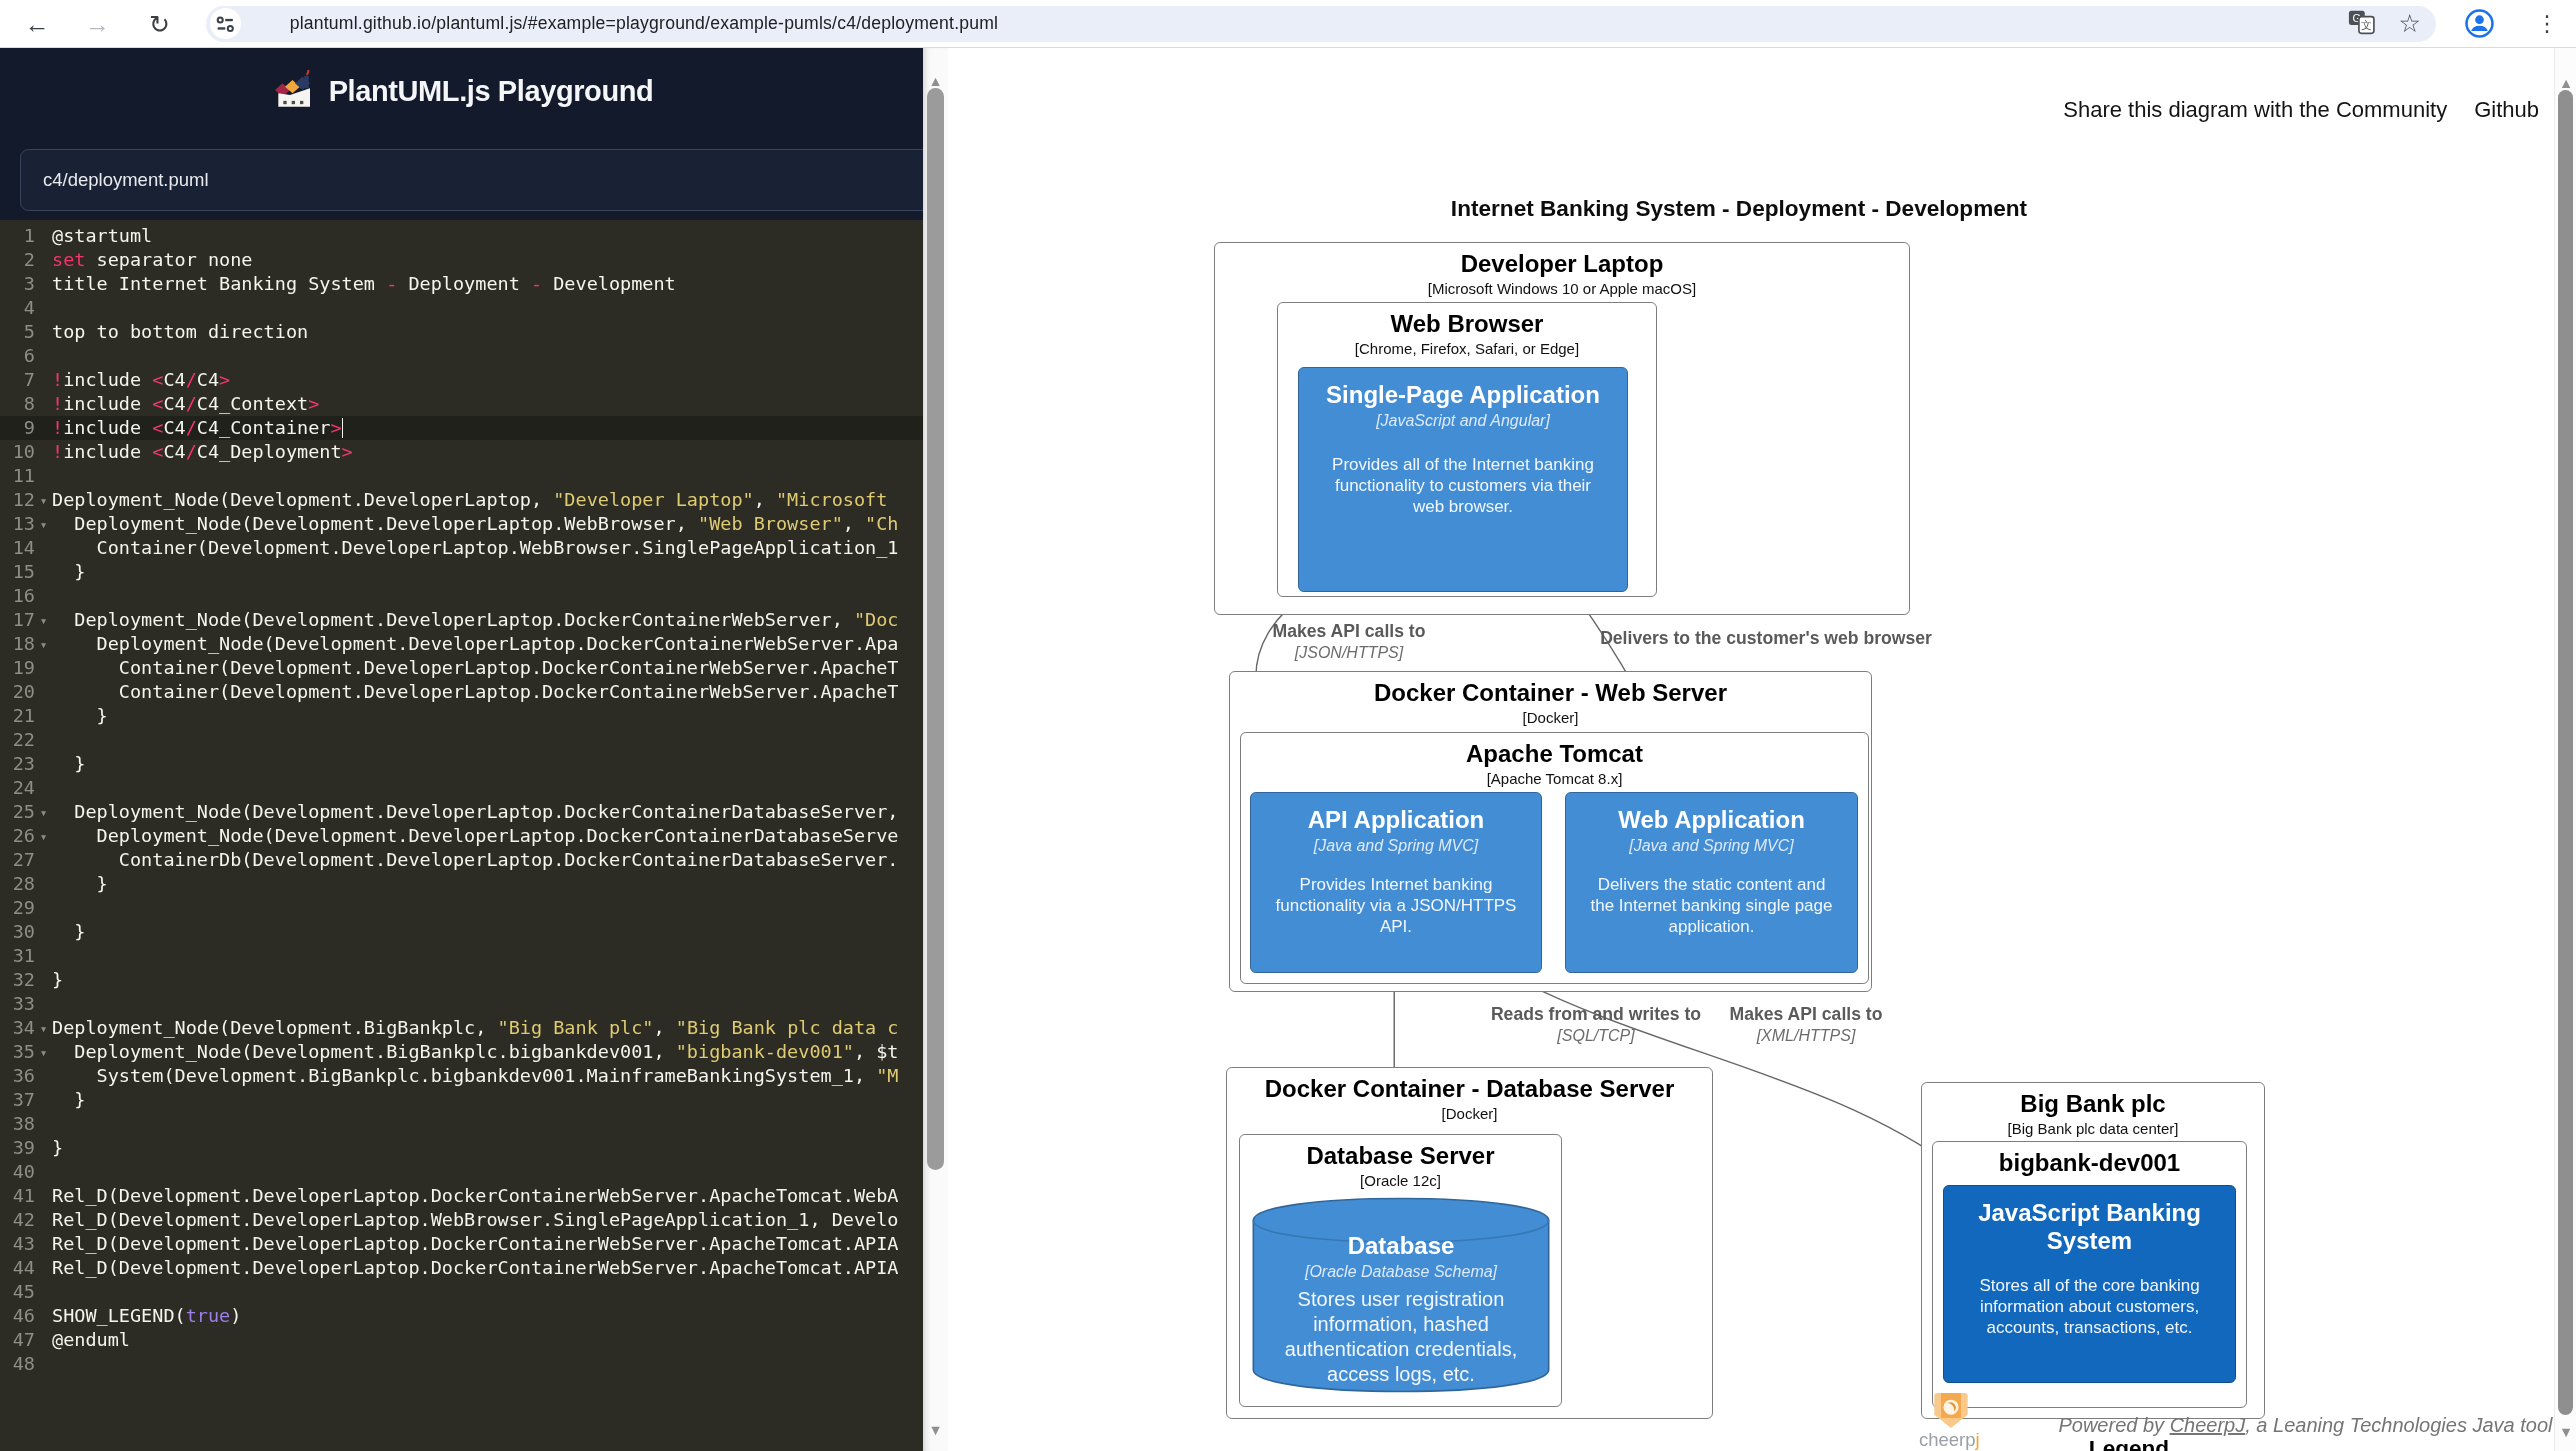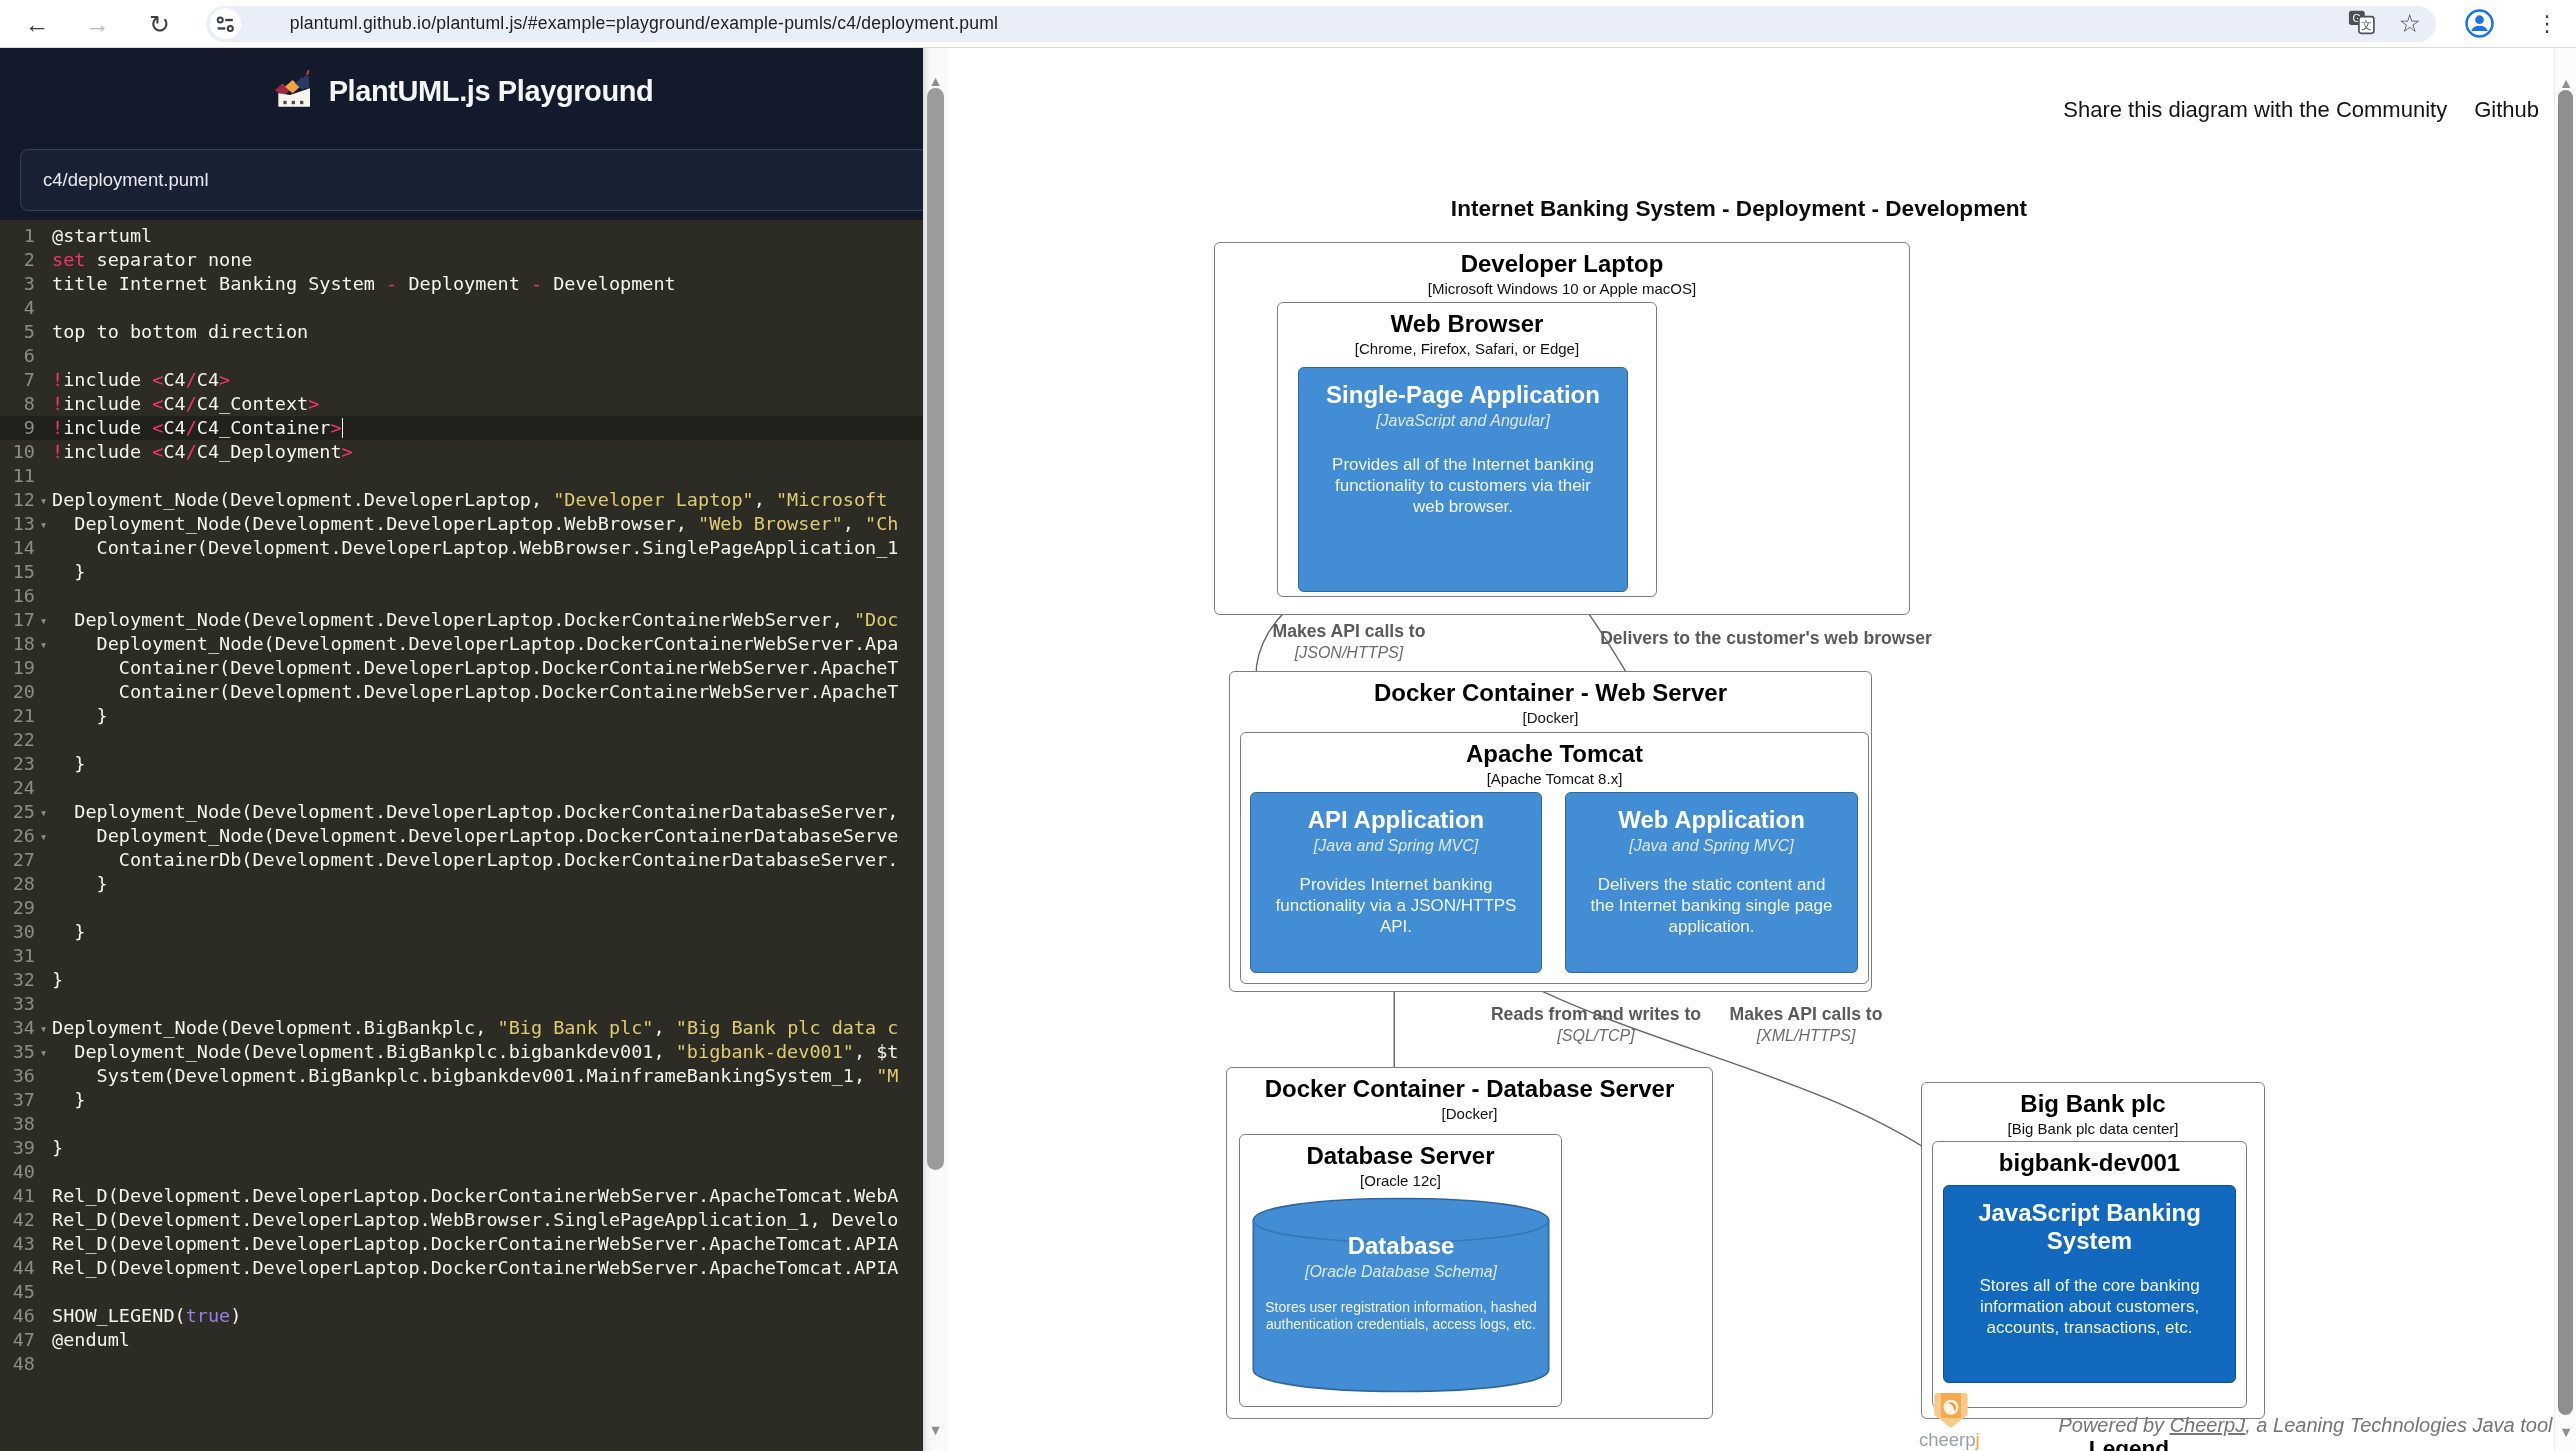--- a/index.html
+++ b/index.html
@@ -309,21 +309,21 @@
       </div>
 
       <div class="cyl-wrap">
         <svg width="302" height="200" viewBox="0 0 360 238">
           <path d="M4,30 C4,14 83,4 180,4 C277,4 356,14 356,30 L356,208 C356,224 277,234 180,234 C83,234 4,224 4,208 Z" fill="#438dd5" stroke="#30669a" stroke-width="2"></path>
           <path d="M4,30 C4,46 83,56 180,56 C277,56 356,46 356,30" fill="none" stroke="#3678b4" stroke-width="2"></path>
         </svg>
         <div class="cyl-text">
           <div class="cbox-title">Database</div>
           <div class="cbox-tech">[Oracle Database Schema]</div>
-          <div class="cbox-desc" style="margin-top:18px; font-size:14px;">Stores user registration information, hashed authentication credentials, access logs, etc.</div>
+          <div class="cbox-desc" style="margin-top:6px; font-size:20px;">Stores user registration information, hashed authentication credentials, access logs, etc.</div>
         </div>
       </div>
 
       <div class="dnode" style="left:973px; top:1034px; width:344px; height:337px;">
         <div class="dnode-title">Big Bank plc</div>
         <div class="dnode-sub">[Big Bank plc data center]</div>
       </div>
       <div class="dnode" style="left:984px; top:1093px; width:315px; height:267px;">
         <div class="dnode-title">bigbank-dev001</div>
       </div>

